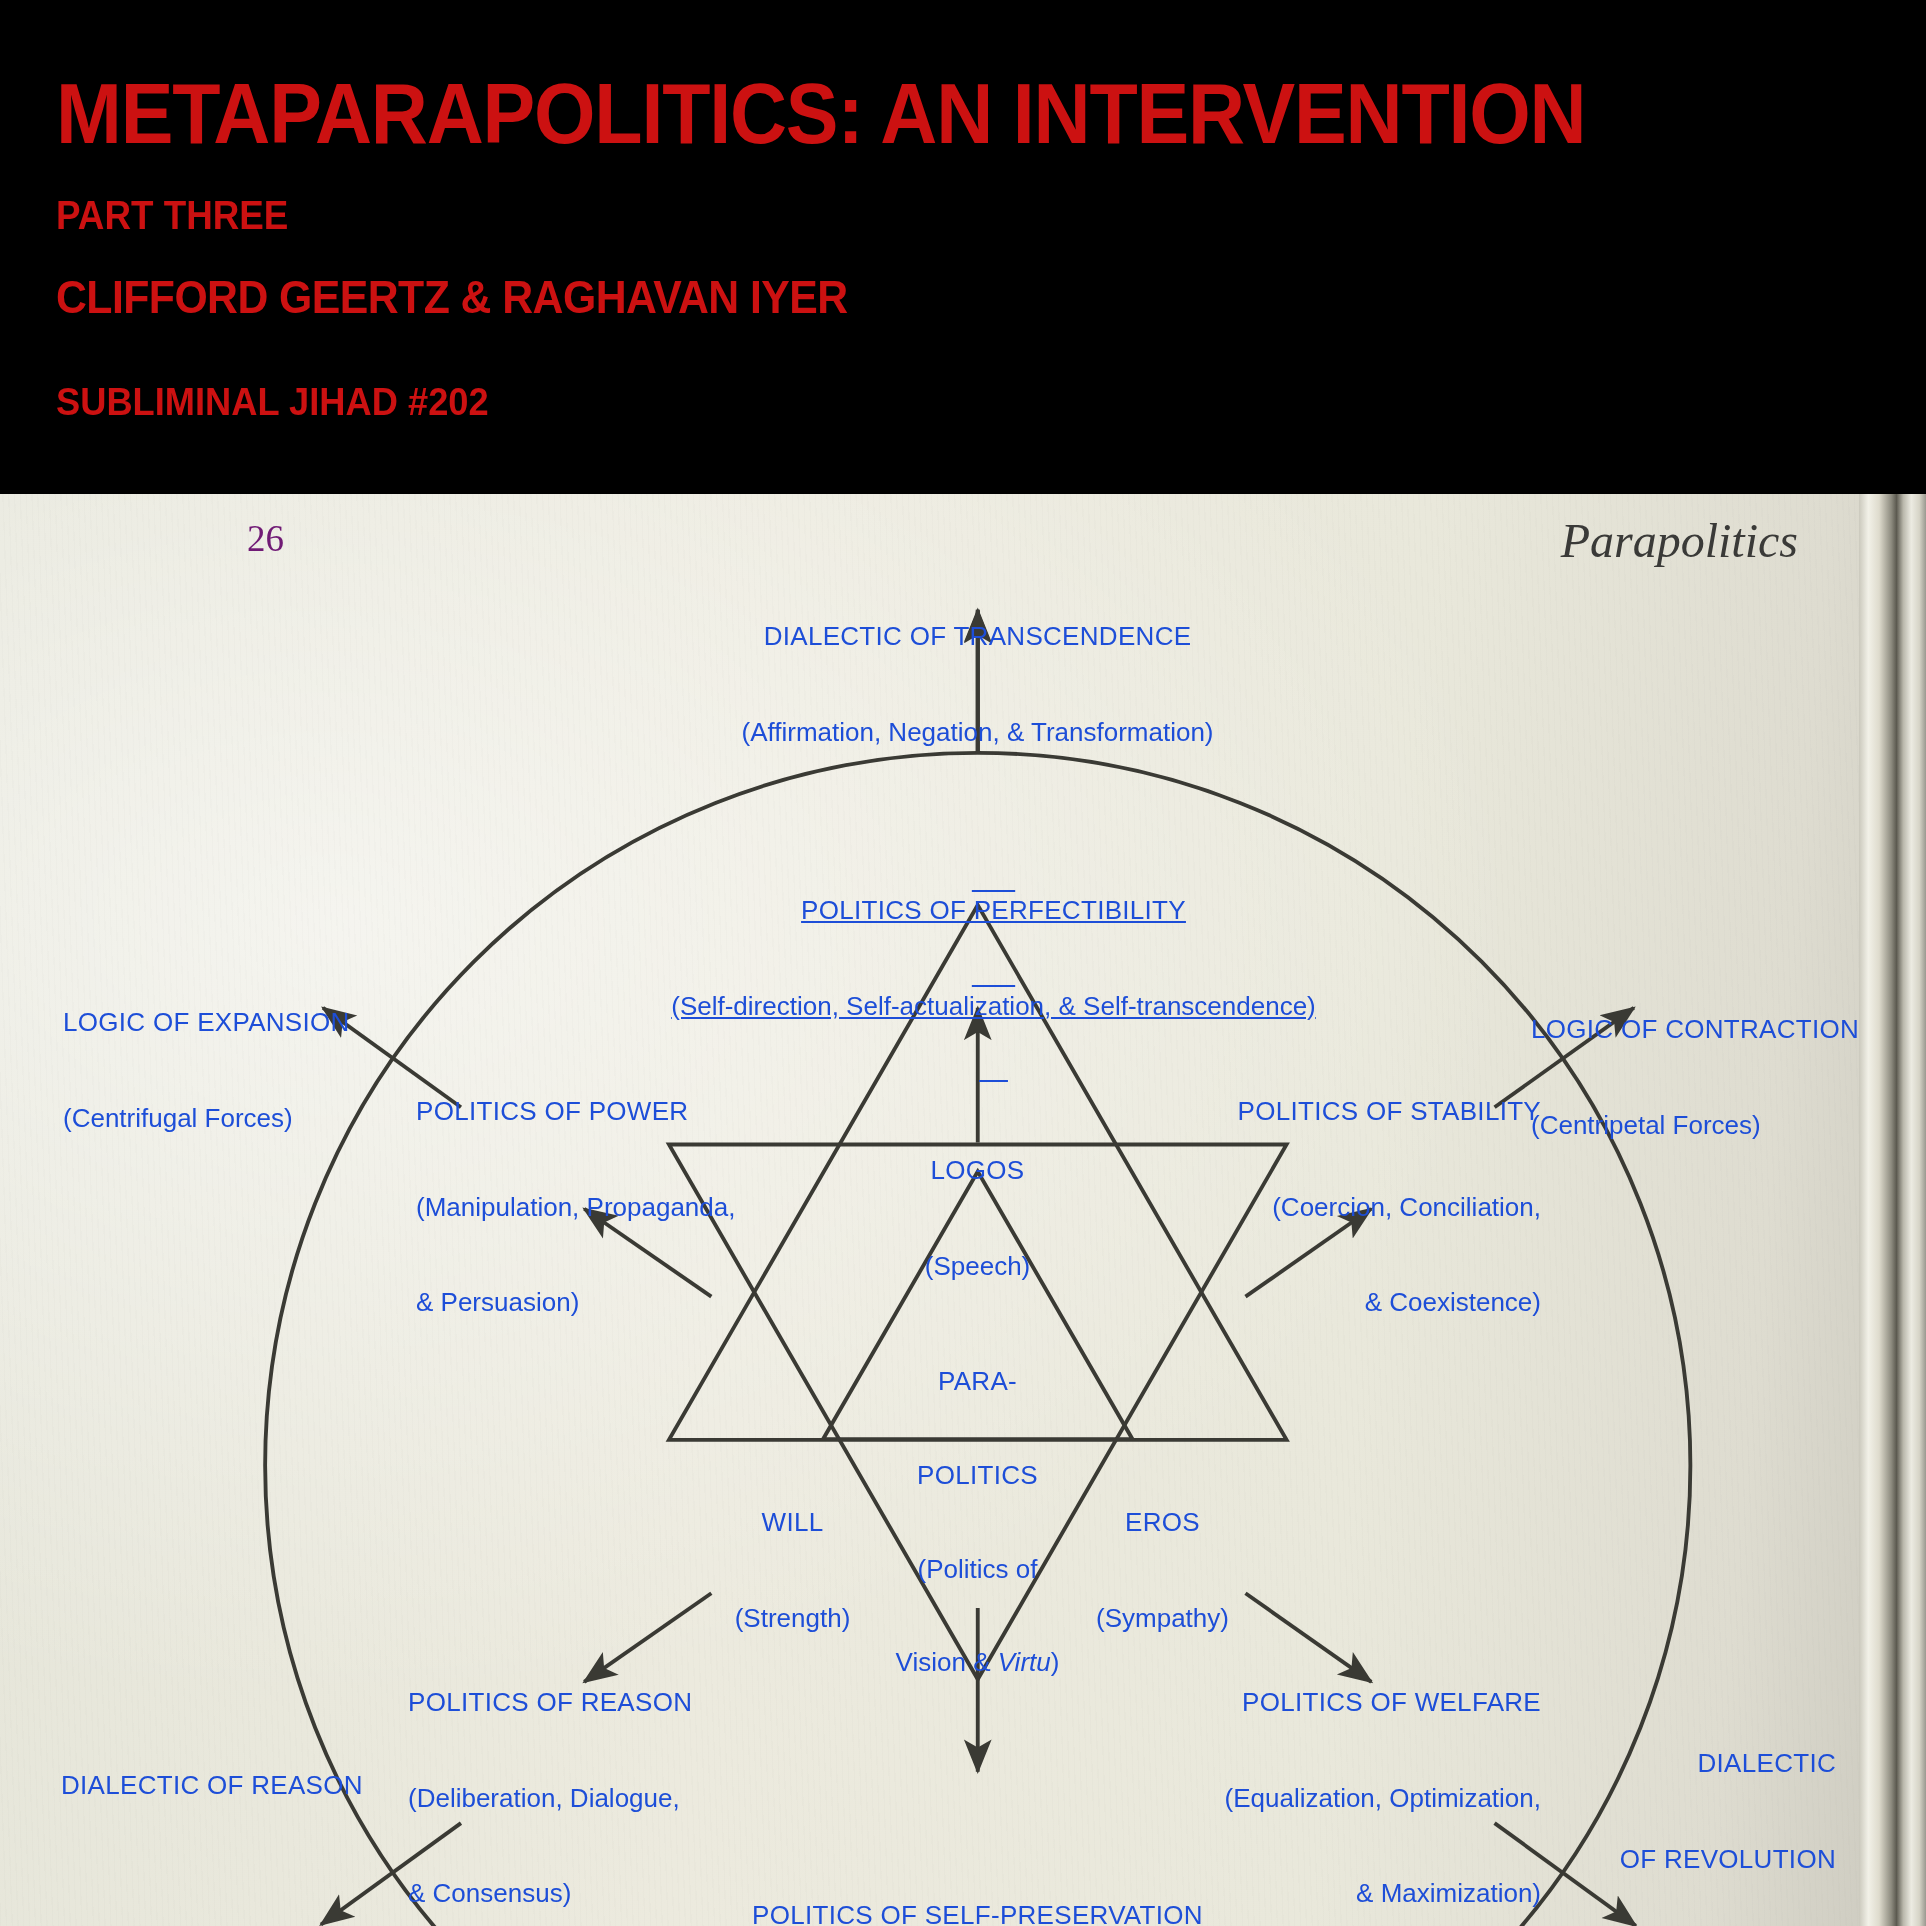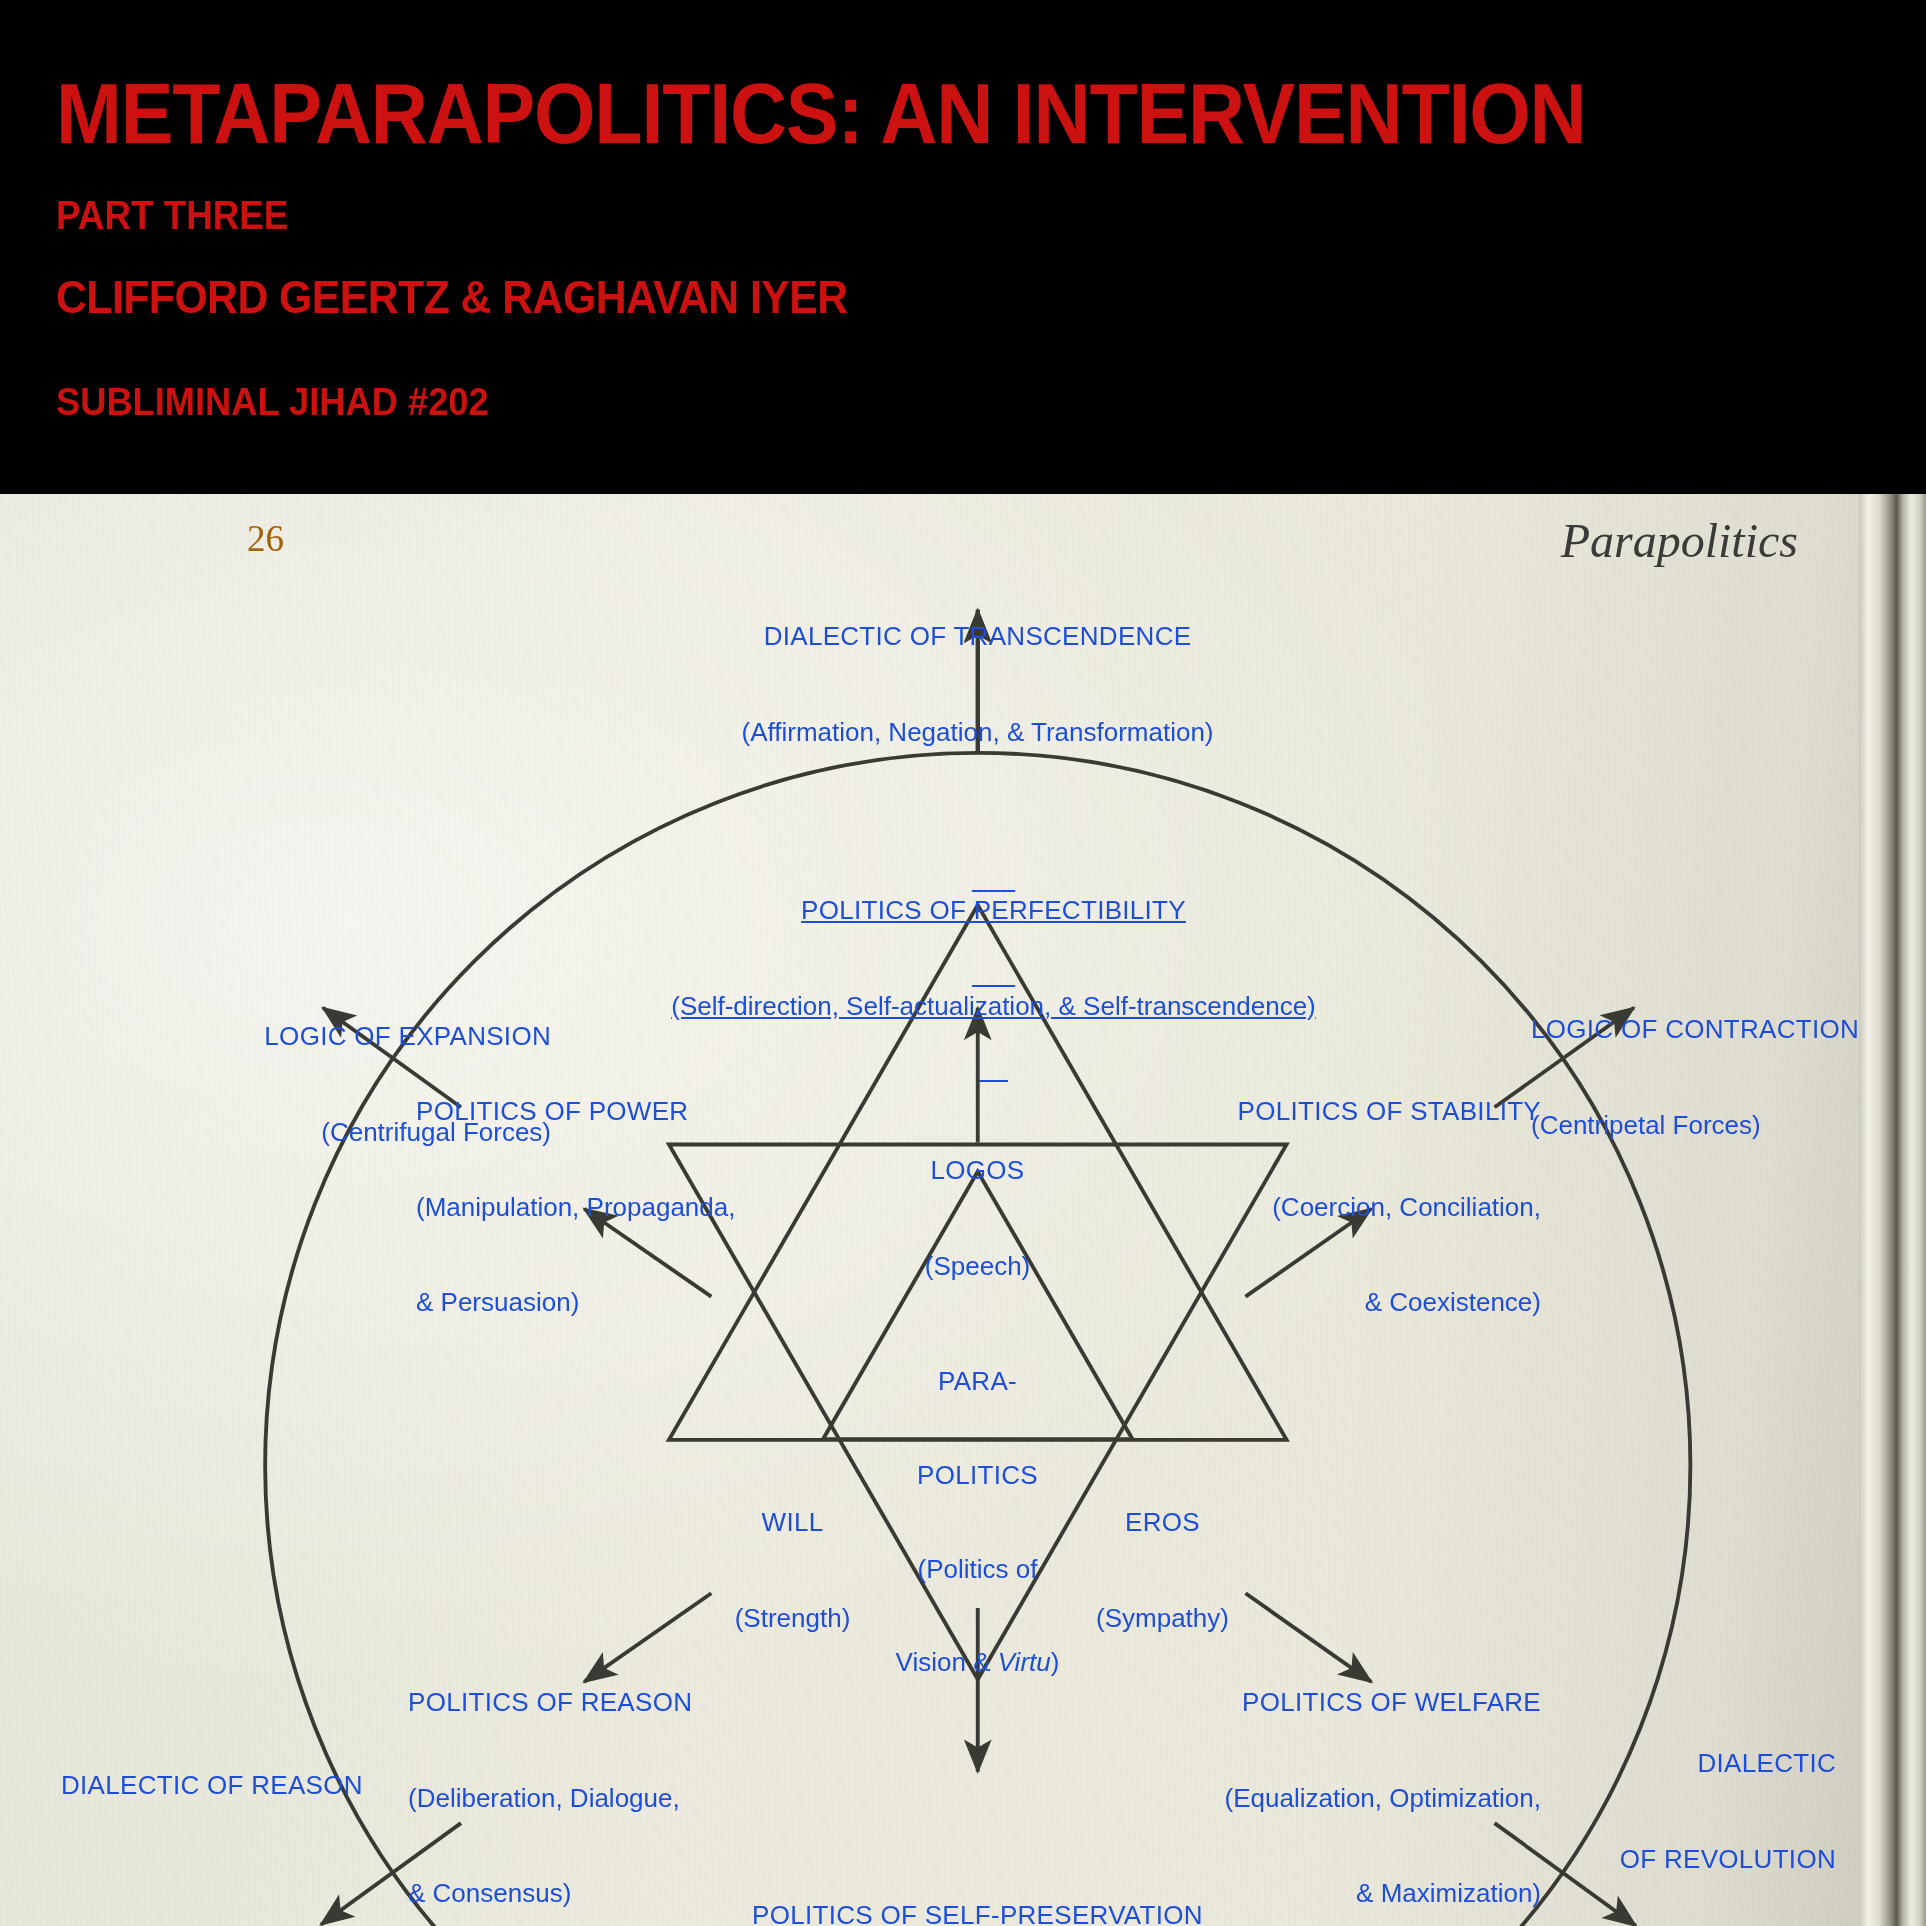--- a/index.html
+++ b/index.html
@@ -123,21 +123,21 @@
       #d6d4c7 90%,
       #9a9890 100%);
   }
 
   .pg-num {
     position: absolute;
     left: 247px;
     top: 22.5px;
     font-family: "Liberation Serif", serif;
     font-size: 37px;
-    color: #a16207;
+    color: #701a75;
   }
   .running-head {
     position: absolute;
     right: 128px;
     top: 19px;
     font-family: "Liberation Serif", serif;
     font-style: italic;
     font-size: 48px;
     color: #3a3a38;
   }
@@ -233,21 +233,21 @@
       <line x1="1940" y1="1712" x2="2136" y2="1850" stroke="#3a3a34" stroke-width="6" marker-end="url(#ah)"></line>
 
       <line x1="1523" y1="1735" x2="1523" y2="1990" stroke="#3a3a34" stroke-width="6" marker-end="url(#ah)"></line>
     </svg>
 
     <div class="lbl ctr" style="left:528px; top:64px; width:899px;">
       <span class="cap">DIALECTIC OF TRANSCENDENCE</span>
       <span class="sub">(Affirmation, Negation, &amp; Transformation)</span>
     </div>
 
-    <div class="lbl lf" style="left:63px; top:464px; width:488px;text-align:right;">
+    <div class="lbl lf" style="left:63px; top:450px; width:488px;">
       <span class="cap">LOGIC OF EXPANSION</span>
       <span class="sub">(Centrifugal Forces)</span>
     </div>
 
     <div class="lbl lf" style="left:1531px; top:457px; width:488px;">
       <span class="cap">LOGIC OF CONTRACTION</span>
       <span class="sub">(Centripetal Forces)</span>
     </div>
 
     <div class="lbl ctr" style="left:544px; top:338px; width:899px;text-decoration:underline;">

